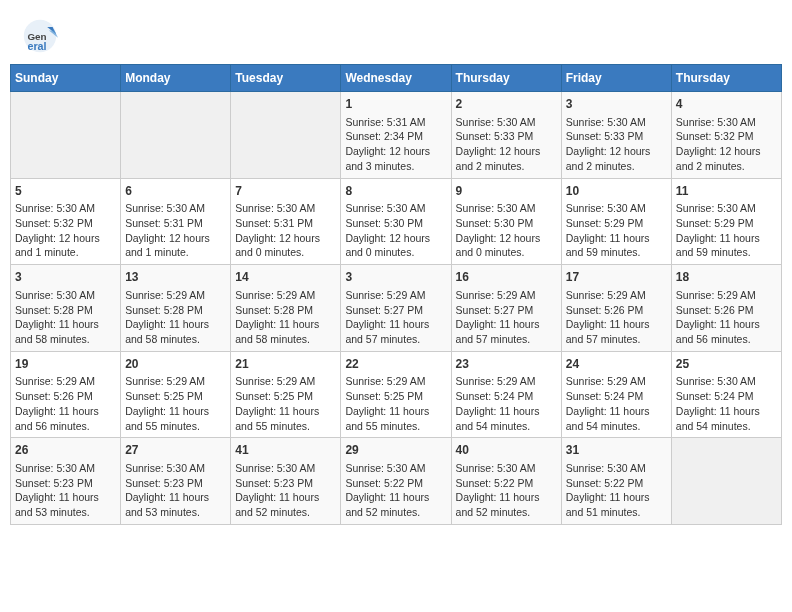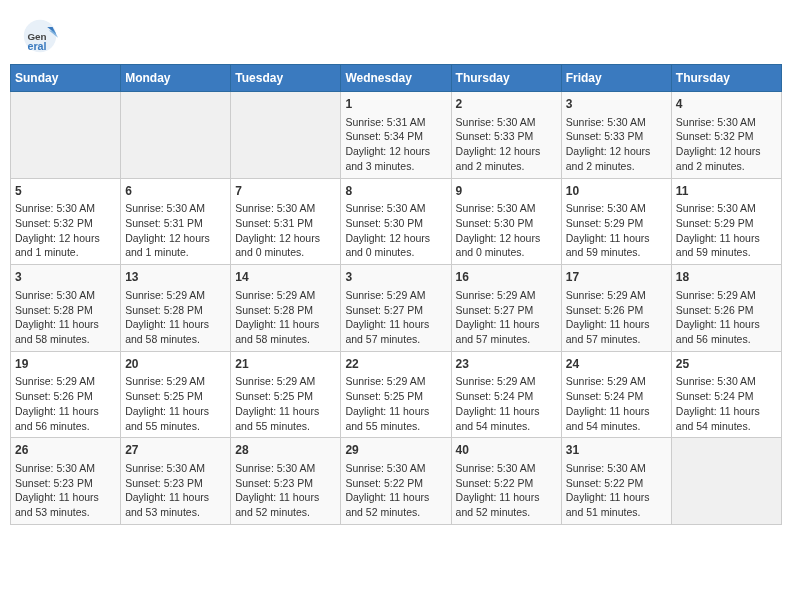--- a/index.html
+++ b/index.html
@@ -132,21 +132,21 @@
         <th>Friday</th>
         <th>Thursday</th>
       </tr>
   </thead>
   <tbody id="calendar-body">
   <tr>
         <td class="empty-cell"></td>
         <td class="empty-cell"></td>
         <td class="empty-cell"></td>
         <td><span class="day-number">1</span><span class="day-info" style="white-space: pre-line;">Sunrise: 5:31 AM
-Sunset: 5:34 PM
+Sunset: 2:34 PM
 Daylight: 12 hours and 3 minutes.</span></td>
         <td><span class="day-number">2</span><span class="day-info" style="white-space: pre-line;">Sunrise: 5:30 AM
 Sunset: 5:33 PM
 Daylight: 12 hours and 2 minutes.</span></td>
         <td><span class="day-number">3</span><span class="day-info" style="white-space: pre-line;">Sunrise: 5:30 AM
 Sunset: 5:33 PM
 Daylight: 12 hours and 2 minutes.</span></td>
         <td><span class="day-number">4</span><span class="day-info" style="white-space: pre-line;">Sunrise: 5:30 AM
 Sunset: 5:32 PM
 Daylight: 12 hours and 2 minutes.</span></td>
@@ -220,21 +220,21 @@
 Sunset: 5:24 PM
 Daylight: 11 hours and 54 minutes.</span></td>
       </tr>
       <tr>
         <td><span class="day-number">26</span><span class="day-info" style="white-space: pre-line;">Sunrise: 5:30 AM
 Sunset: 5:23 PM
 Daylight: 11 hours and 53 minutes.</span></td>
         <td><span class="day-number">27</span><span class="day-info" style="white-space: pre-line;">Sunrise: 5:30 AM
 Sunset: 5:23 PM
 Daylight: 11 hours and 53 minutes.</span></td>
-        <td><span class="day-number">28</span><span class="day-info" style="white-space: pre-line;">Sunrise: 5:30 AM
+        <td><span class="day-number">41</span><span class="day-info" style="white-space: pre-line;">Sunrise: 5:30 AM
 Sunset: 5:23 PM
 Daylight: 11 hours and 52 minutes.</span></td>
         <td><span class="day-number">29</span><span class="day-info" style="white-space: pre-line;">Sunrise: 5:30 AM
 Sunset: 5:22 PM
 Daylight: 11 hours and 52 minutes.</span></td>
         <td><span class="day-number">40</span><span class="day-info" style="white-space: pre-line;">Sunrise: 5:30 AM
 Sunset: 5:22 PM
 Daylight: 11 hours and 52 minutes.</span></td>
         <td><span class="day-number">31</span><span class="day-info" style="white-space: pre-line;">Sunrise: 5:30 AM
 Sunset: 5:22 PM

